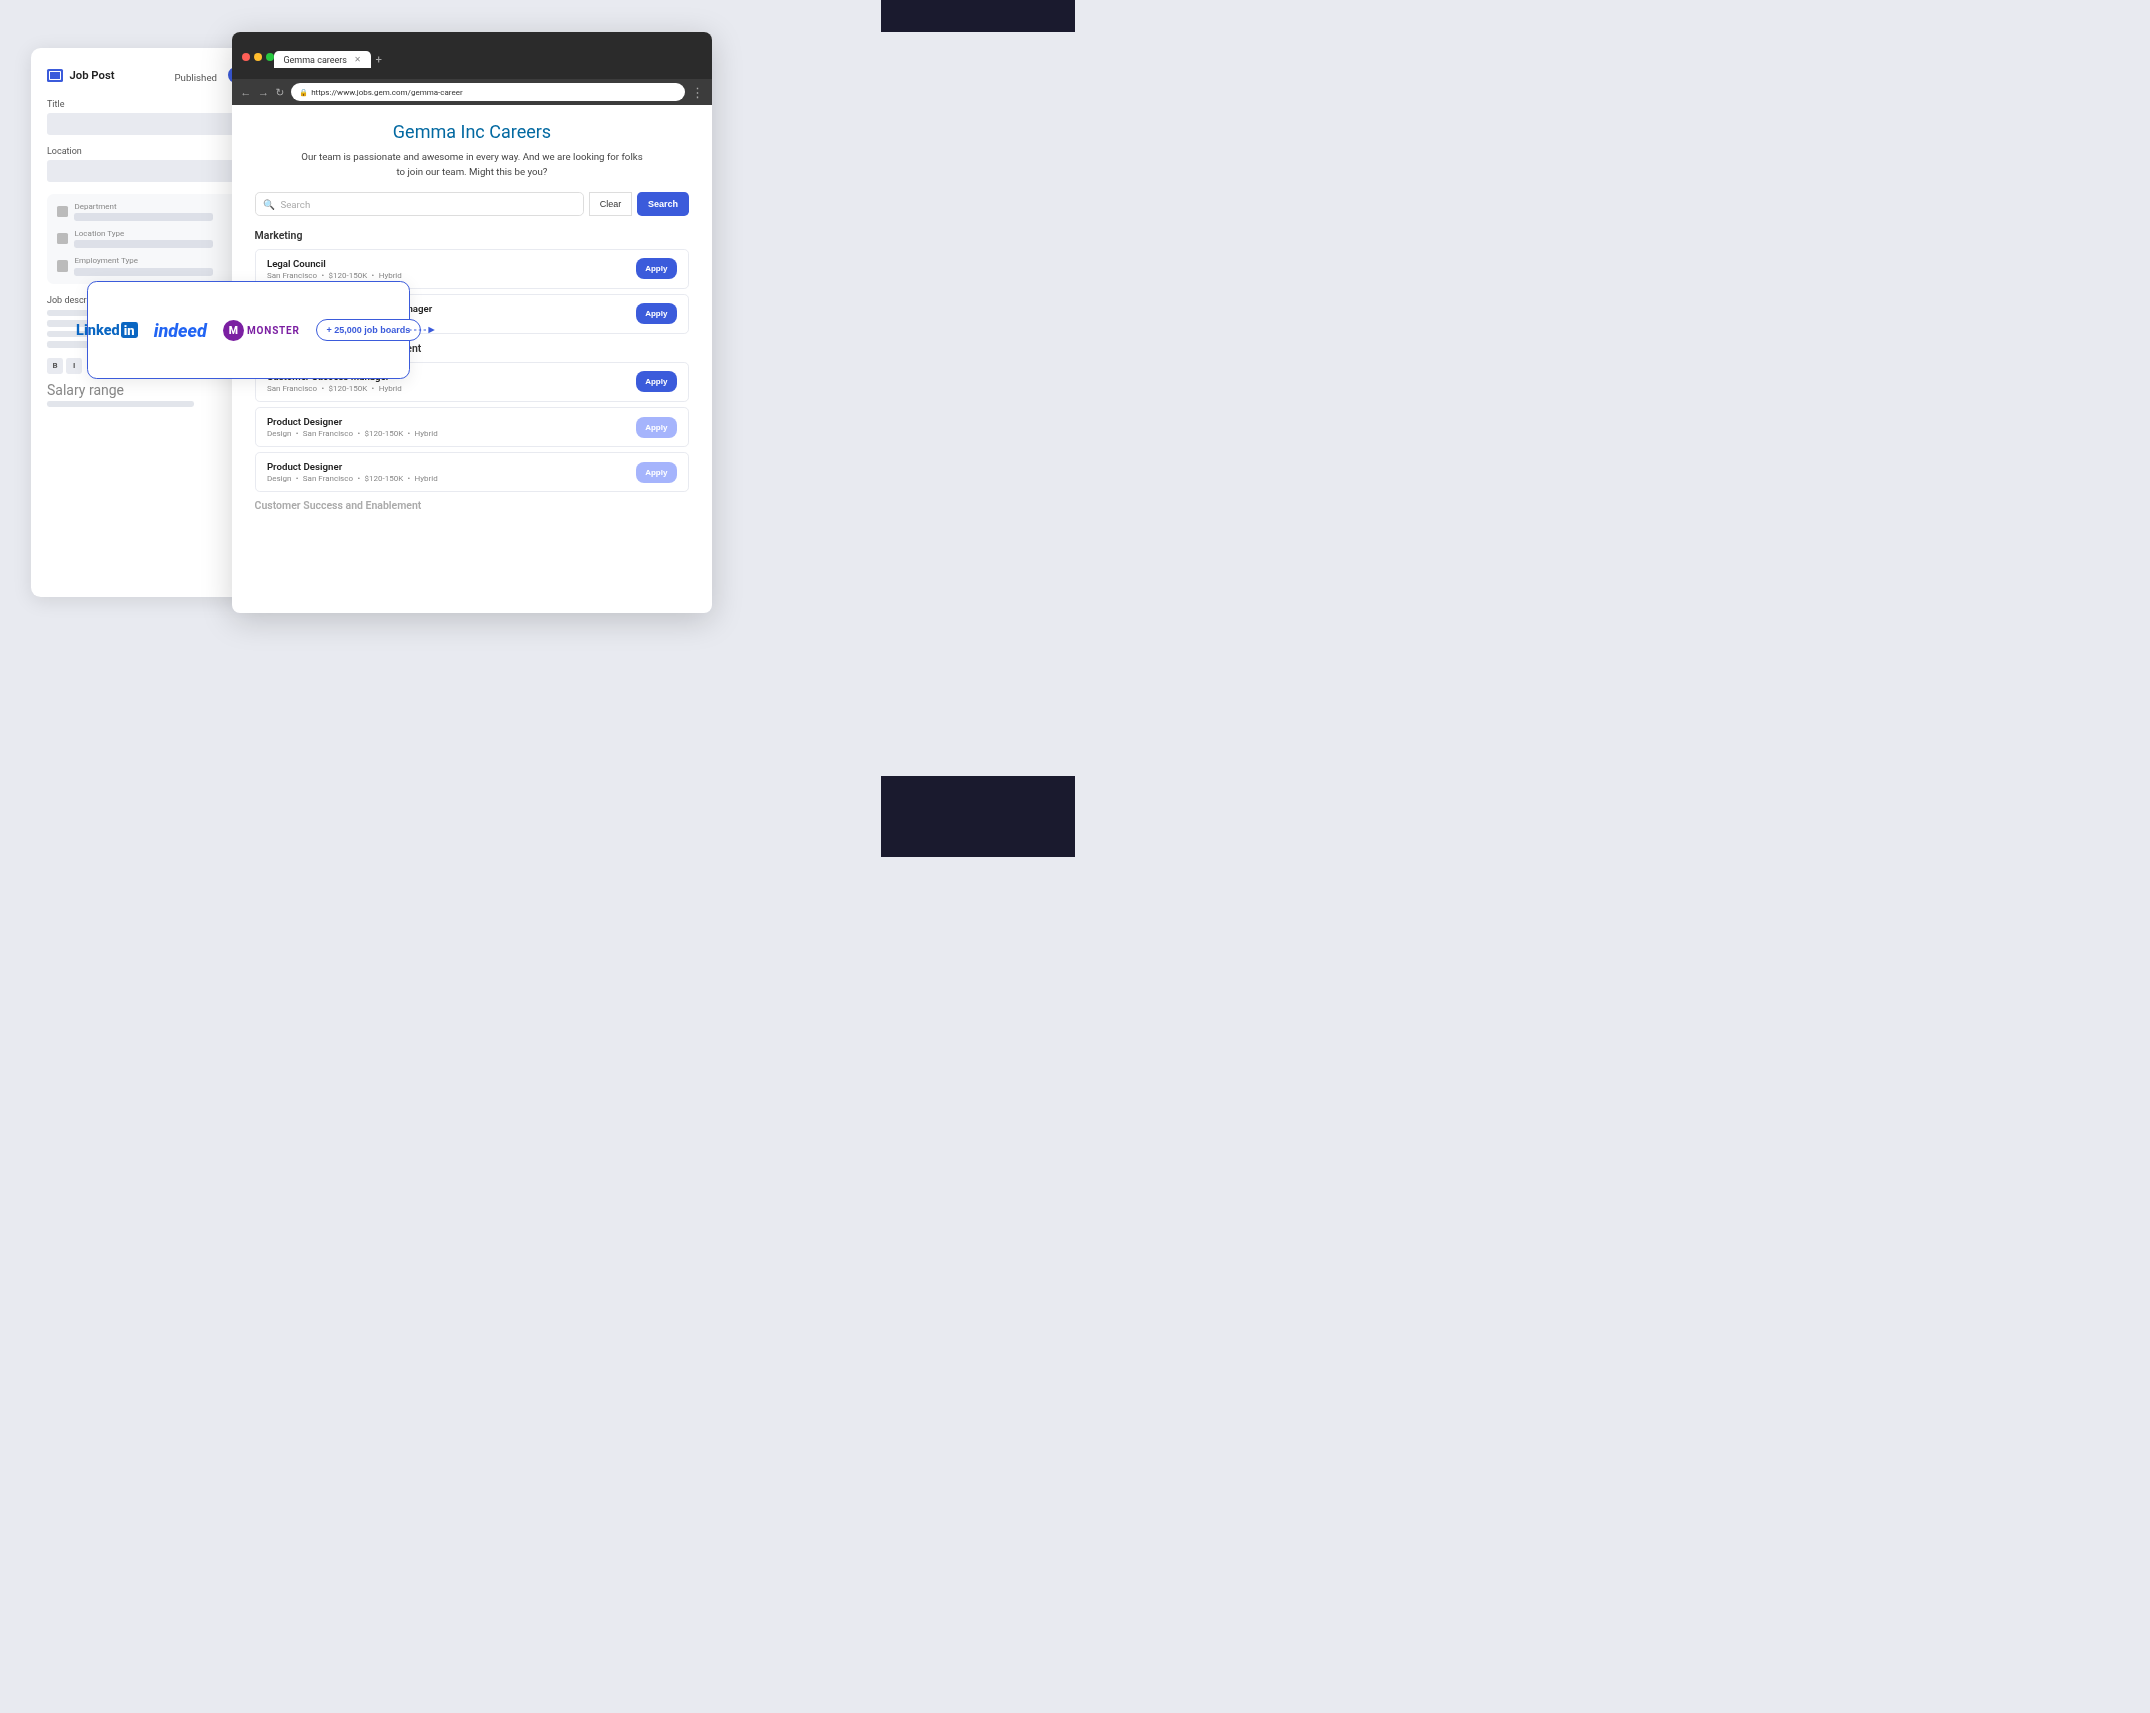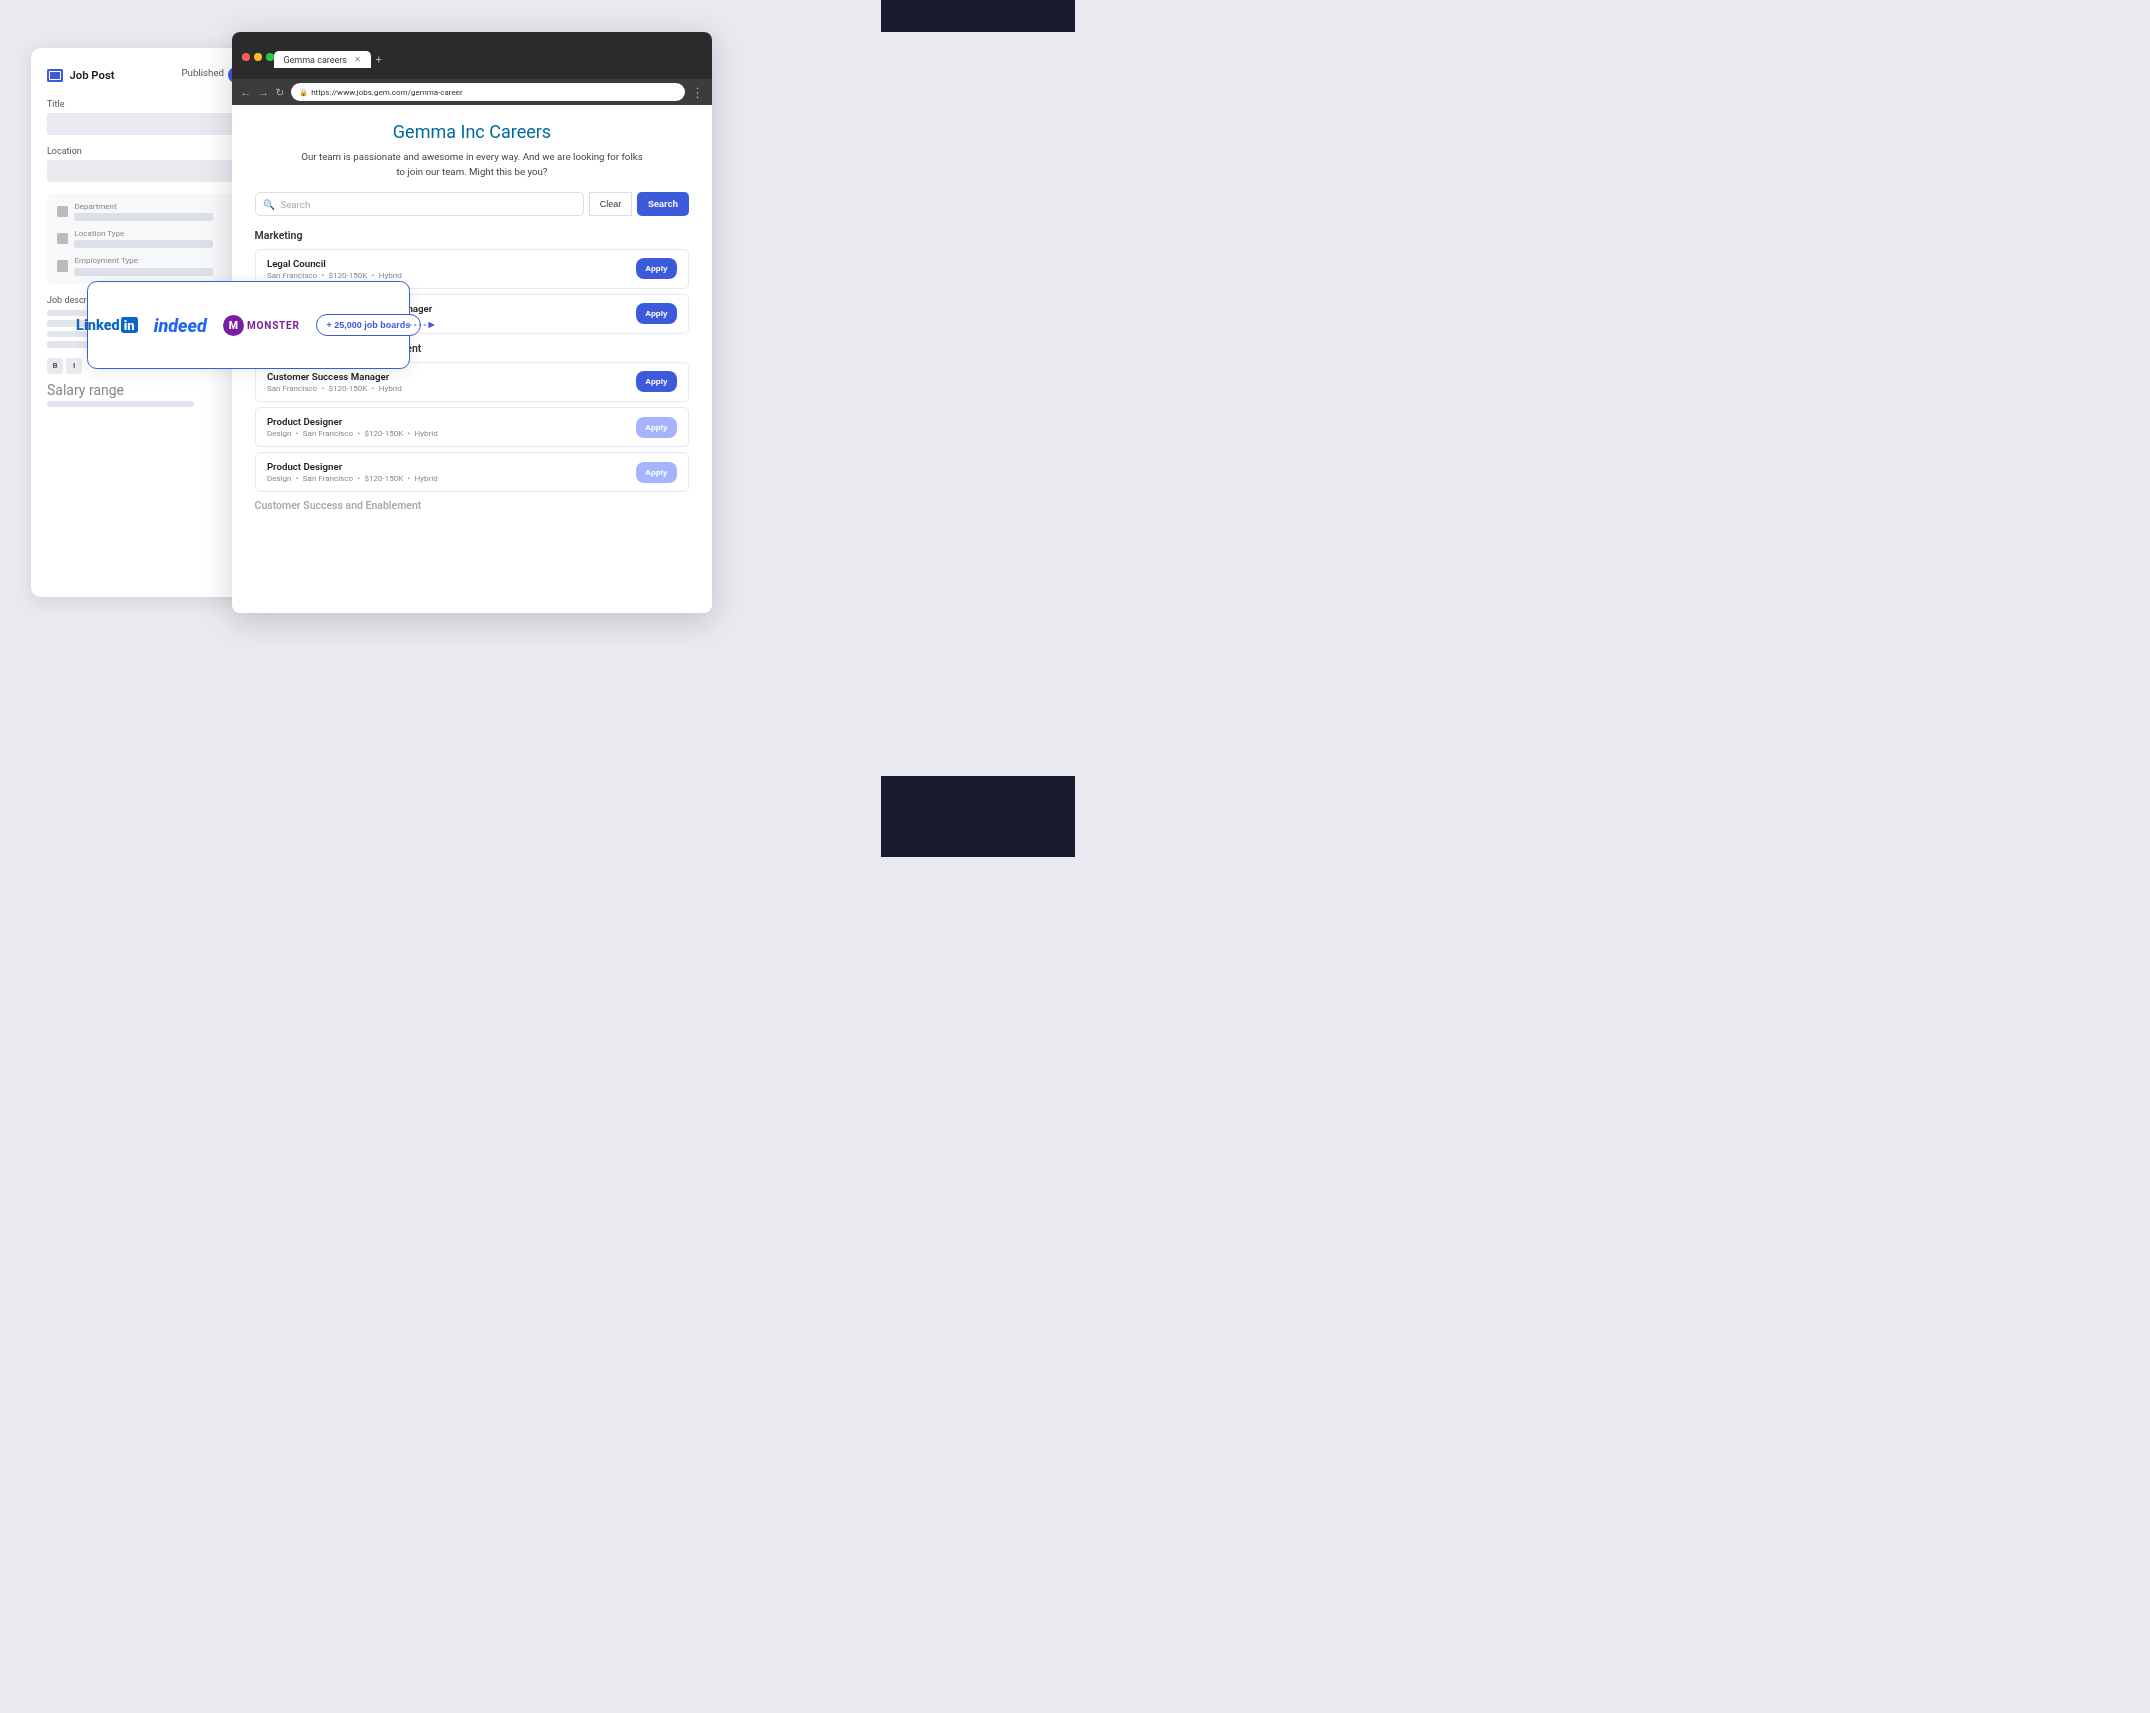--- a/index.html
+++ b/index.html
@@ -62,22 +62,22 @@
       border: 1.6px solid #fff;
       border-radius: 0.8px;
     }
     .job-post-label {
       font-size: 11.3px;
       font-weight: 600;
       color: #222;
     }
     .published-row {
       display: flex;
-      align-items: flex-start;
-      gap: 4px;
+      align-items: flex-end;
+      gap: 11px;
       padding-left: 36px;
     }
     .published-text {
       font-size: 9.7px;
       color: #555;
     }
     .toggle {
       width: 29px; height: 16px;
       background: #3b5bdb;
       border-radius: 8px;
@@ -368,21 +368,21 @@
       white-space: nowrap;
     }
     .apply-btn.faded { background: #a5b4fc; }
 
     
     .job-boards-banner {
       position: absolute;
       left: 87px;
       top: 281px;
       width: 323px;
-      height: 88px;
+      height: 98px;
       background: #fff;
       border: 1.6px solid #3b5bdb;
       border-radius: 9.7px;
       display: flex;
       align-items: center;
       justify-content: center;
       gap: 16px;
       padding: 0 16px;
       z-index: 10;
       box-shadow: 0 3.2px 16px rgba(0,0,0,0.08);

